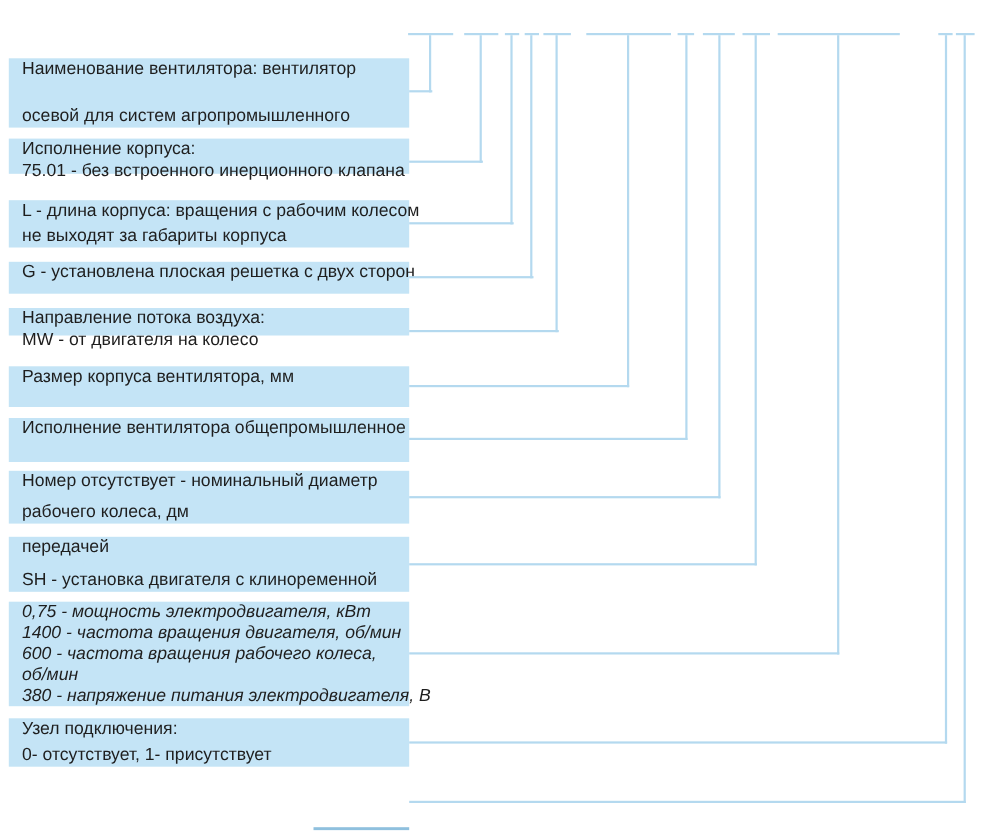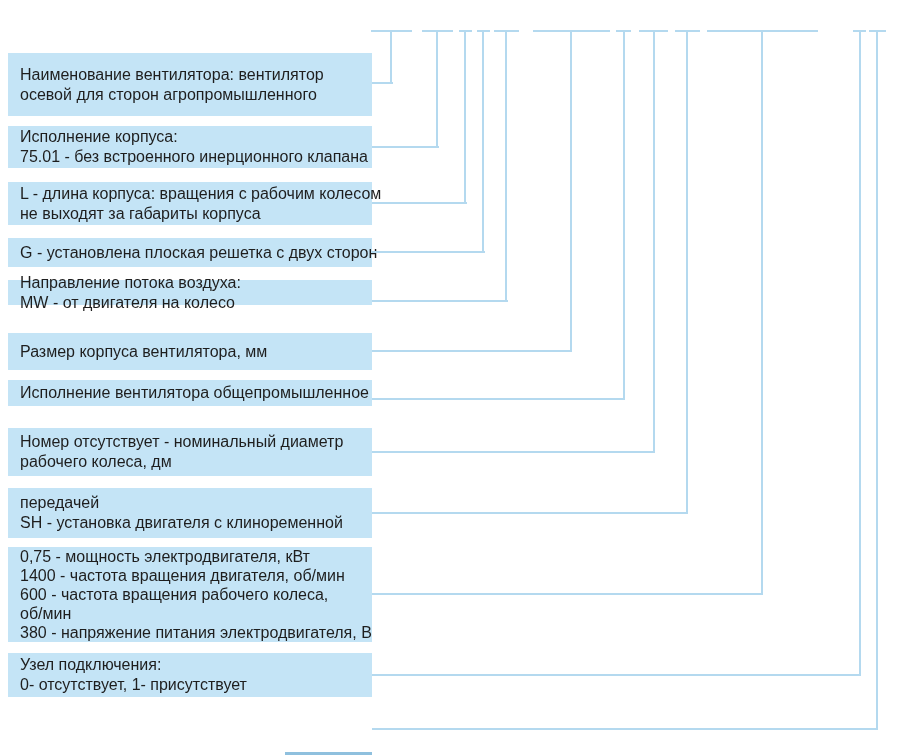--- a/index.html
+++ b/index.html
@@ -21,45 +21,45 @@
   }
   .box{
     position:absolute;
     left:8px;
     width:364px;
     background:#c4e4f6;
     box-sizing:border-box;
     padding-left:12px;
     display:flex;
     flex-direction:column;
-    justify-content:center;
+    justify-content:space-between;
     color:#1e1e1e;
     font-size:16px;
     line-height:20px;
   }
   .box .ln{white-space:nowrap;}
-  .b10{line-height:19px;}
+  .b10{line-height:19px;font-style:italic;}
   .cl{position:absolute;background:#b4d9ef;}
   
-  .b1{top:53px;height:63px;}   .b2{top:126px;height:42px;}
+  .b1{top:53px;height:63px;}   .b2{top:126px;height:32px;}
   .b3{top:182px;height:43px;}  .b4{top:238px;height:29px;}
   .b5{top:280px;height:25px;}  .b6{top:333px;height:37px;}
-  .b7{top:380px;height:26px;}  .b8{top:428px;height:48px;}
+  .b7{top:380px;height:40px;}  .b8{top:428px;height:48px;}
   .b9{top:488px;height:50px;}  .b10{top:547px;height:95px;}
   .b11{top:653px;height:44px;} .b12{top:708px;height:44px;}
 </style>
 </head>
 <body>
 
 <div class="stage">
 
 
   <div class="box b1">
     <div class="ln">Наименование вентилятора: вентилятор</div>
-    <div class="ln">осевой для сторон агропромышленного</div>
+    <div class="ln">осевой для систем агропромышленного</div>
   </div>
   <div class="cl" style="left:372px;top:82px;width:21px;height:2px;"></div>
   <div class="cl" style="left:390px;top:32px;width:2px;height:52px;"></div>
   <div class="cl" style="left:371px;top:30px;width:41px;height:2px;"></div>
 
   <div class="box b2">
     <div class="ln">Исполнение корпуса:</div>
     <div class="ln">75.01 - без встроенного инерционного клапана</div>
   </div>
   <div class="cl" style="left:372px;top:146px;width:67px;height:2px;"></div>

